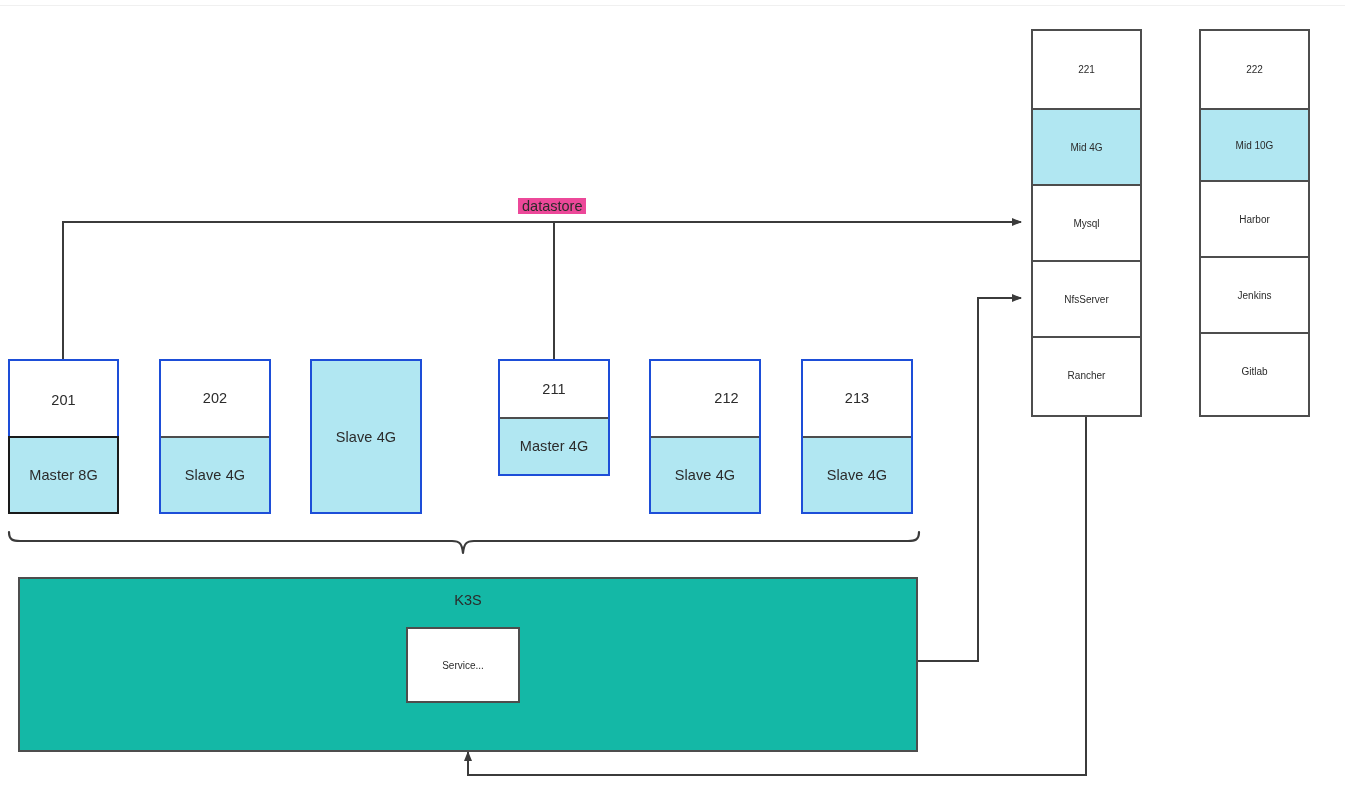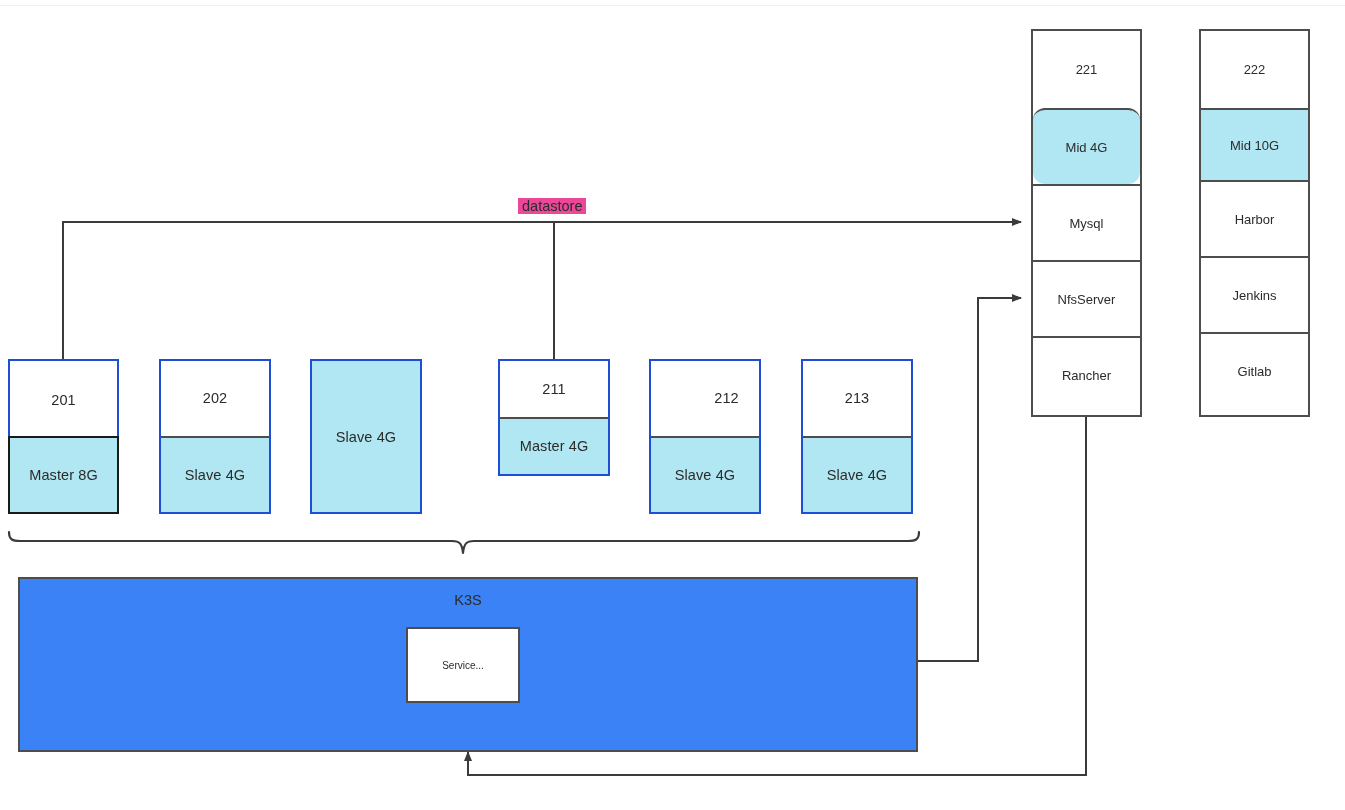--- a/index.html
+++ b/index.html
@@ -73,37 +73,37 @@
     border: 2px solid #4d4d4d;
     background: #ffffff;
     display: flex;
     flex-direction: column;
   }
   .stack .srow {
     box-sizing: border-box;
     display: flex;
     align-items: center;
     justify-content: center;
-    font-size: 13px;
+    font-size: 10px;
     color: #2b2b2b;
     background: #ffffff;
   }
   .stack .srow + .srow {
     border-top: 2px solid #4d4d4d;
   }
   .stack .srow.fill {
     background: #b1e7f2;
   }
 
   
   #k3s-box {
     position: absolute;
     box-sizing: border-box;
     border: 2px solid #4d4d4d;
-    background: #3b82f6;
+    background: #14b8a6;
   }
   #k3s-title {
     position: absolute;
     left: 0;
     right: 0;
     top: 13px;
     text-align: center;
     font-size: 14.5px;
     color: #2b2b2b;
   }
@@ -187,21 +187,21 @@
   </div>
 
   <div id="k3s-box" style="left:18px; top:577px; width:900px; height:175px;">
     <div id="k3s-title">K3S</div>
   </div>
 
   <div id="service-box" style="left:406px; top:627px; width:114px; height:76px;">Service...</div>
 
   <div class="stack" style="left:1031px; top:29px; width:111px; height:388px;">
     <div class="srow" style="height:77px;">221</div>
-    <div class="srow fill" style="height:76px;border-radius:12px;">Mid 4G</div>
+    <div class="srow fill" style="height:76px;">Mid 4G</div>
     <div class="srow" style="height:76px;">Mysql</div>
     <div class="srow" style="height:76px;">NfsServer</div>
     <div class="srow" style="height:77px;">Rancher</div>
   </div>
 
   <div class="stack" style="left:1199px; top:29px; width:111px; height:388px;">
     <div class="srow" style="height:77px;">222</div>
     <div class="srow fill" style="height:72px;">Mid 10G</div>
     <div class="srow" style="height:76px;">Harbor</div>
     <div class="srow" style="height:76px;">Jenkins</div>

